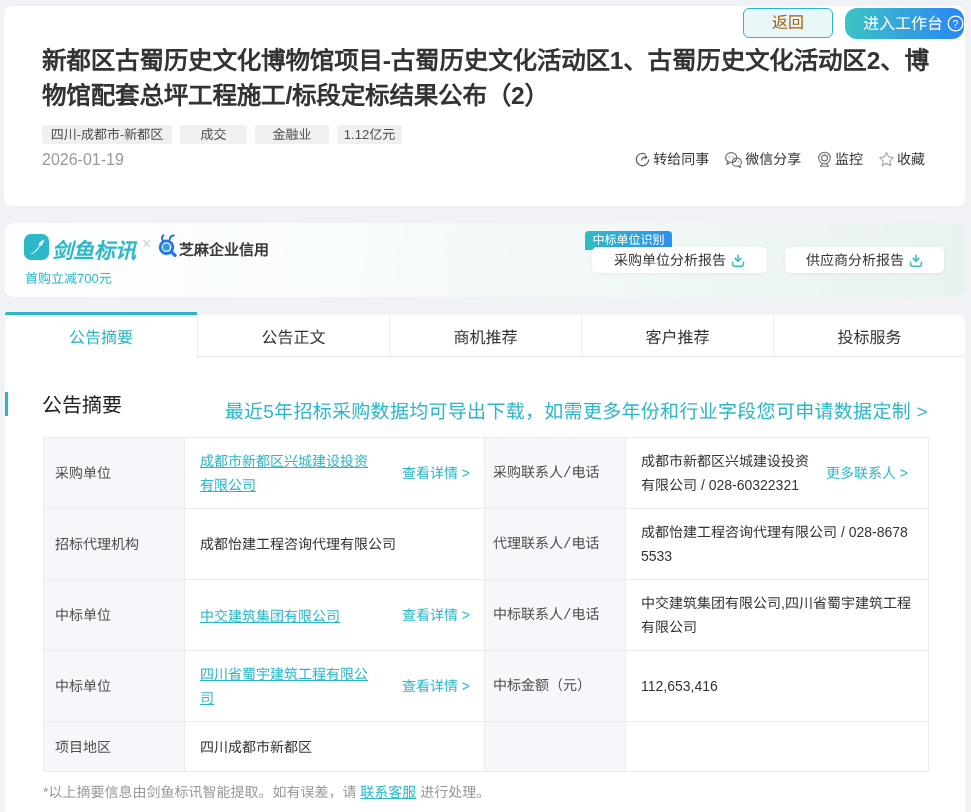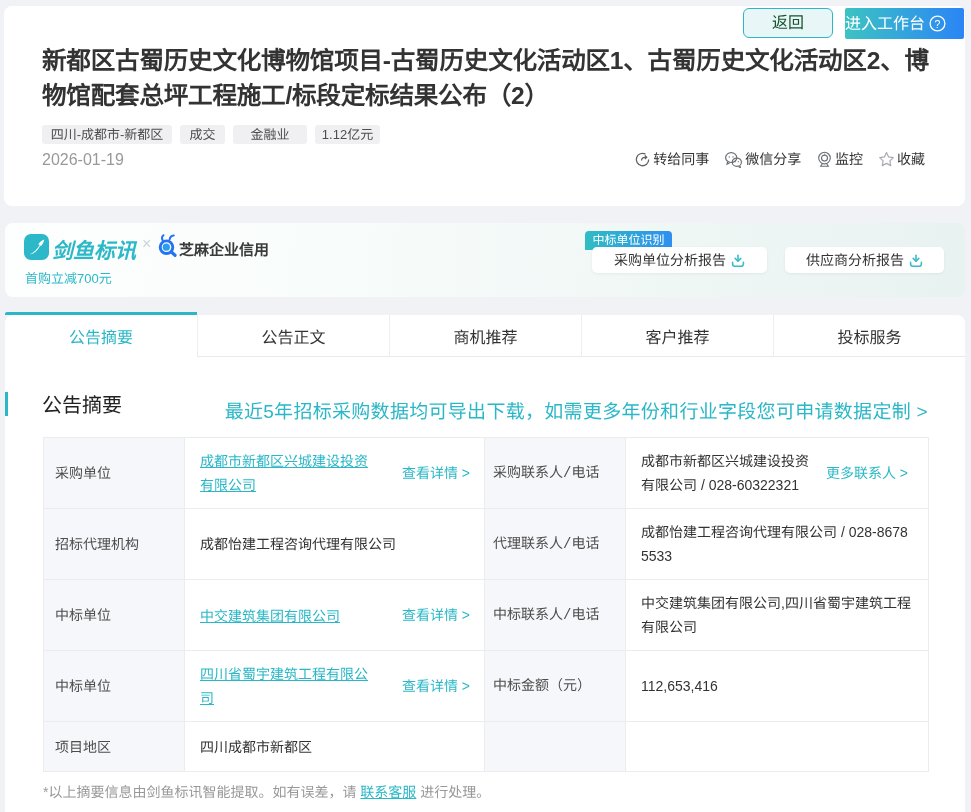--- a/index.html
+++ b/index.html
@@ -1,23 +1,23 @@
 <!DOCTYPE html>
 <html lang="zh-CN"><head>
 <meta charset="utf-8">
 <title>定标结果公布</title>
 <style>
   * { margin:0; padding:0; box-sizing:border-box; }
   html,body { width:971px; height:812px; background:#f1f2f5; font-family:"Liberation Sans",sans-serif; overflow:hidden; }
   
   #card1 { position:absolute; left:4px; top:6px; width:961px; height:200px; background:#fff; border-radius:8px; }
   #btn-back { position:absolute; left:739px; top:2px; width:90px; height:30px; line-height:28px; text-align:center;
-    border:1px solid #2bb7c7; border-radius:6px; color:#14532d; font-size:16px; background:#e9f6f8; }
-  #btn-work { position:absolute; left:841px; top:2px; width:119px; height:31px; line-height:31px; text-align:left;
-    background:linear-gradient(90deg,#3cc3c3,#2b85f6); border-radius:2px; color:#fff; font-size:16px; }
+    border:1px solid #2bb7c7; border-radius:6px; color:#a16207; font-size:16px; background:#e9f6f8; }
+  #btn-work { position:absolute; left:841px; top:2px; width:119px; height:31px; line-height:31px; text-align:right;
+    background:linear-gradient(90deg,#3cc3c3,#2b85f6); border-radius:12px; color:#fff; font-size:16px; }
   #btn-work svg { vertical-align:-3px; margin-left:4px; }
   #title { position:absolute; left:38px; top:37px; width:940px; font-size:24.6px; font-weight:bold; color:#333; line-height:35px; letter-spacing:-0.25px; }
   #tags { position:absolute; left:38px; top:119px; font-size:13px; color:#4d4d4d; }
   #tags span { display:inline-block; height:19px; line-height:19px; text-align:center; background:#f0f0f2; border-radius:3px; margin-right:8px; }
   #date { position:absolute; left:38px; top:145px; font-size:16px; color:#999; }
   #actions { position:absolute; left:0; top:142px; width:921px; text-align:right; font-size:14px; color:#333; }
   #actions .it { margin-left:11px; white-space:nowrap; }
   #actions svg { vertical-align:-4px; margin-right:2px; }
   
   #card2 { position:absolute; left:5px; top:223px; width:960px; height:74px; border-radius:8px;
@@ -65,21 +65,21 @@
 </head>
 <body>
 
   <div id="card1">
     <div id="btn-back">返回</div>
     <div id="btn-work">进入工作台<svg width="17" height="17" viewBox="0 0 17 17">
         <circle cx="8.5" cy="8.5" r="7.4" fill="none" stroke="#fff" stroke-width="1.3"></circle>
         <text x="8.5" y="12.5" text-anchor="middle" font-size="10.5" fill="#fff" font-family="Liberation Sans">?</text>
       </svg></div>
     <div id="title">新都区古蜀历史文化博物馆项目-古蜀历史文化活动区1、古蜀历史文化活动区2、博<br>物馆配套总坪工程施工/标段定标结果公布（2）</div>
-    <div id="tags"><span style="width:130px">四川-成都市-新都区</span><span style="width:45px">成交</span><span style="width:74px">金融业</span><span style="width:65px">1.12亿元</span></div>
+    <div id="tags"><span style="width:130px">四川-成都市-新都区</span><span style="width:67px">成交</span><span style="width:74px">金融业</span><span style="width:65px">1.12亿元</span></div>
     <div id="date">2026-01-19</div>
     <div id="actions">
       <span class="it"><svg width="17" height="17" viewBox="0 0 17 17" fill="none" stroke="#5f6368" stroke-width="1.3">
           <path d="M14.7 8.5 A6.2 6.2 0 1 1 11.5 3.1"></path>
           <path d="M7.5 9.5 A3.4 3.4 0 0 1 10.9 6.3 l1.6 0"></path>
           <path d="M10.8 4.5 l1.9 1.8 -1.9 1.8" fill="none"></path>
         </svg>转给同事</span>
       <span class="it"><svg width="19" height="17" viewBox="0 0 19 17" fill="none" stroke="#6b7075" stroke-width="1.2">
           <ellipse cx="7.2" cy="6.6" rx="5.6" ry="4.9"></ellipse>
           <path d="M3.6 10.7 l-0.5 2.4 2.4-1.2" fill="#fff"></path>

